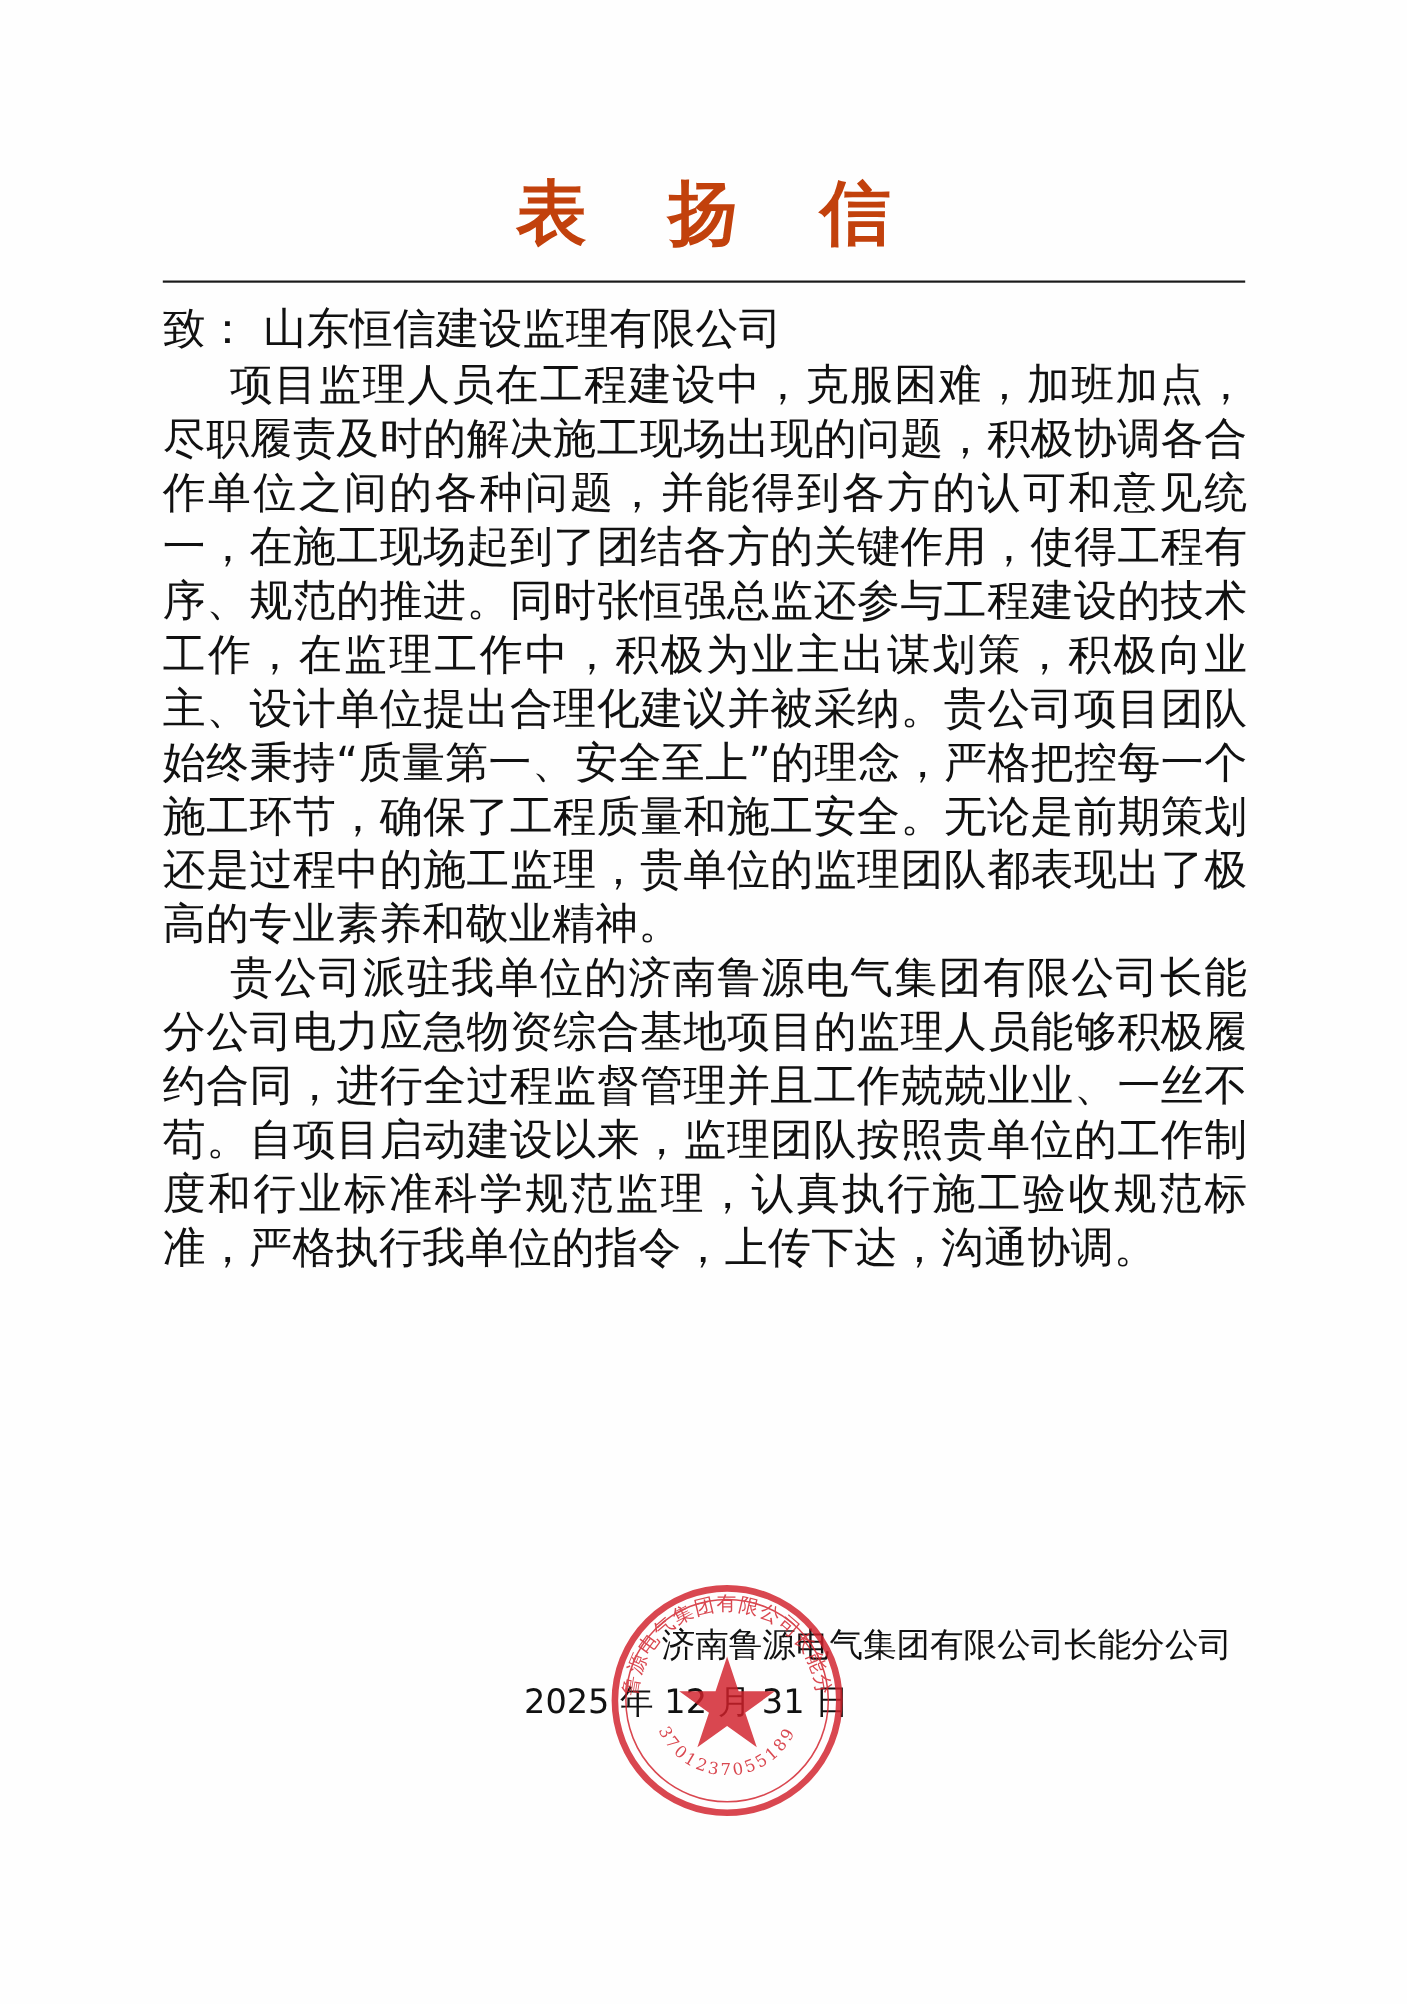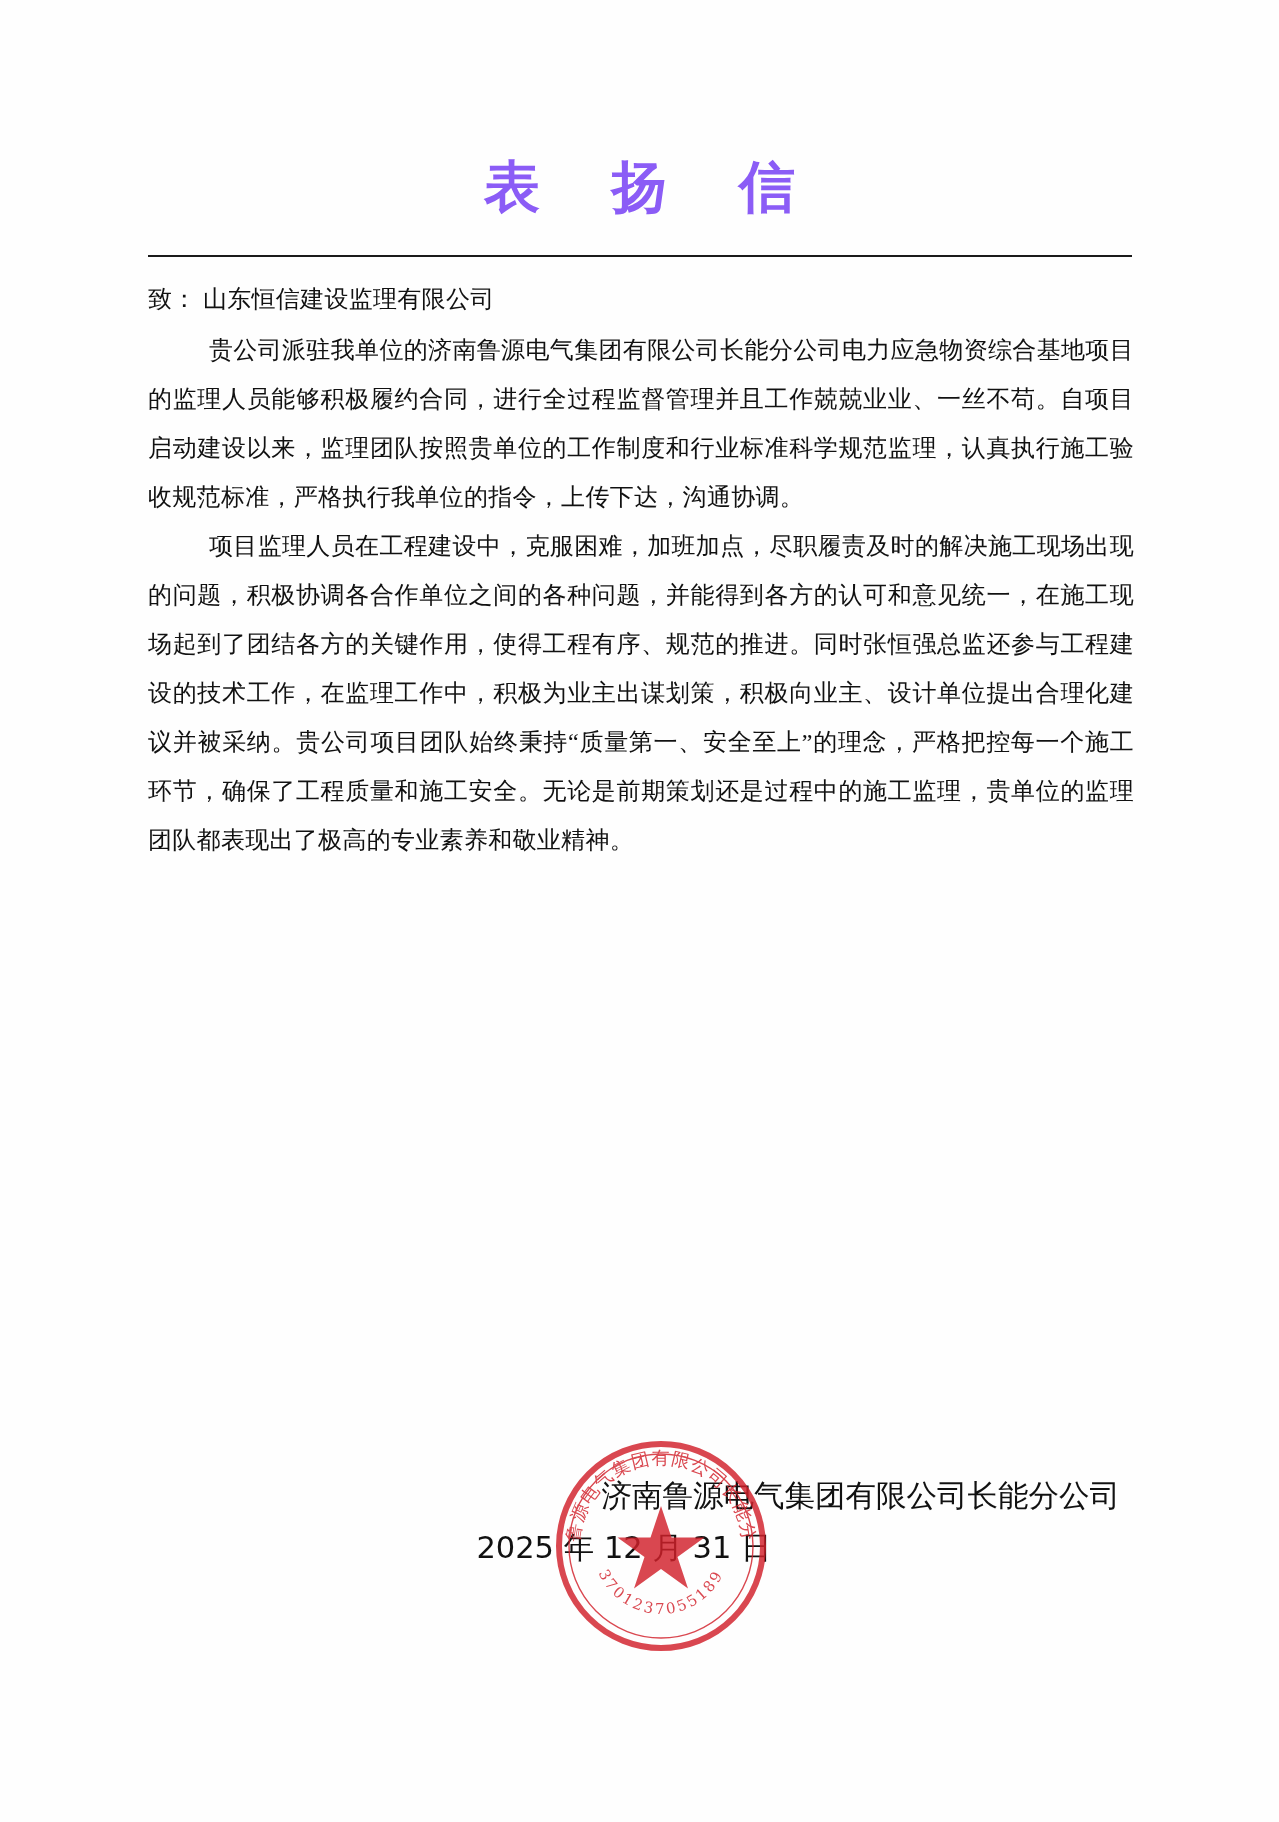--- a/index.html
+++ b/index.html
@@ -18,45 +18,44 @@
     position: absolute;
     inset: 0;
     background: #fefefe;
   }
   .title {
     position: absolute;
     top: 150px;
     left: 0;
     width: 100%;
     text-align: center;
-    color: #8b5cf6;
+    color: #c2410c;
     font-family: "DejaVu Serif", "Liberation Serif", serif;
     font-weight: bold;
-    font-size: 56px;
+    font-size: 64px;
     letter-spacing: 26px;
     text-indent: 26px;
   }
   .rule {
     position: absolute;
     top: 255px;
     left: 148px;
     width: 984px;
     height: 2px;
     background: #1a1a1a;
   }
   .body-text {
     position: absolute;
     top: 275px;
     left: 148px;
     width: 986px;
-    font-size: 24px;
+    font-size: 39px;
     line-height: 49px;
     color: #111111;
     letter-spacing: 0.3px;
-    font-family: Liberation Serif, serif;
   }
   .salutation {
     margin: 0 0 2px 0;
   }
   .para {
     margin: 0;
     text-indent: 61px;
     text-align: justify;
     text-justify: inter-character;
   }
@@ -99,22 +98,22 @@
 <body>
 
 <div class="page">
 
   <div class="title">表 扬 信</div>
 
   <div class="rule"></div>
 
   <div class="body-text">
     <p class="salutation">致： 山东恒信建设监理有限公司</p>
+    <p class="para">项目监理人员在工程建设中，克服困难，加班加点，尽职履责及时的解决施工现场出现的问题，积极协调各合作单位之间的各种问题，并能得到各方的认可和意见统一，在施工现场起到了团结各方的关键作用，使得工程有序、规范的推进。同时张恒强总监还参与工程建设的技术工作，在监理工作中，积极为业主出谋划策，积极向业主、设计单位提出合理化建议并被采纳。贵公司项目团队始终秉持“质量第一、安全至上”的理念，严格把控每一个施工环节，确保了工程质量和施工安全。无论是前期策划还是过程中的施工监理，贵单位的监理团队都表现出了极高的专业素养和敬业精神。</p>
     <p class="para">贵公司派驻我单位的济南鲁源电气集团有限公司长能分公司电力应急物资综合基地项目的监理人员能够积极履约合同，进行全过程监督管理并且工作兢兢业业、一丝不苟。自项目启动建设以来，监理团队按照贵单位的工作制度和行业标准科学规范监理，认真执行施工验收规范标准，严格执行我单位的指令，上传下达，沟通协调。</p>
-    <p class="para">项目监理人员在工程建设中，克服困难，加班加点，尽职履责及时的解决施工现场出现的问题，积极协调各合作单位之间的各种问题，并能得到各方的认可和意见统一，在施工现场起到了团结各方的关键作用，使得工程有序、规范的推进。同时张恒强总监还参与工程建设的技术工作，在监理工作中，积极为业主出谋划策，积极向业主、设计单位提出合理化建议并被采纳。贵公司项目团队始终秉持“质量第一、安全至上”的理念，严格把控每一个施工环节，确保了工程质量和施工安全。无论是前期策划还是过程中的施工监理，贵单位的监理团队都表现出了极高的专业素养和敬业精神。</p>
   </div>
 
   <div class="signature-block">
     <div class="sig-line">济南鲁源电气集团有限公司长能分公司</div>
     <div class="sig-date">2025 年 12 月 31 日</div>
   </div>
 
   <div class="seal">
     <svg viewBox="0 0 216 216" width="216" height="216" aria-hidden="true">
       <defs>

